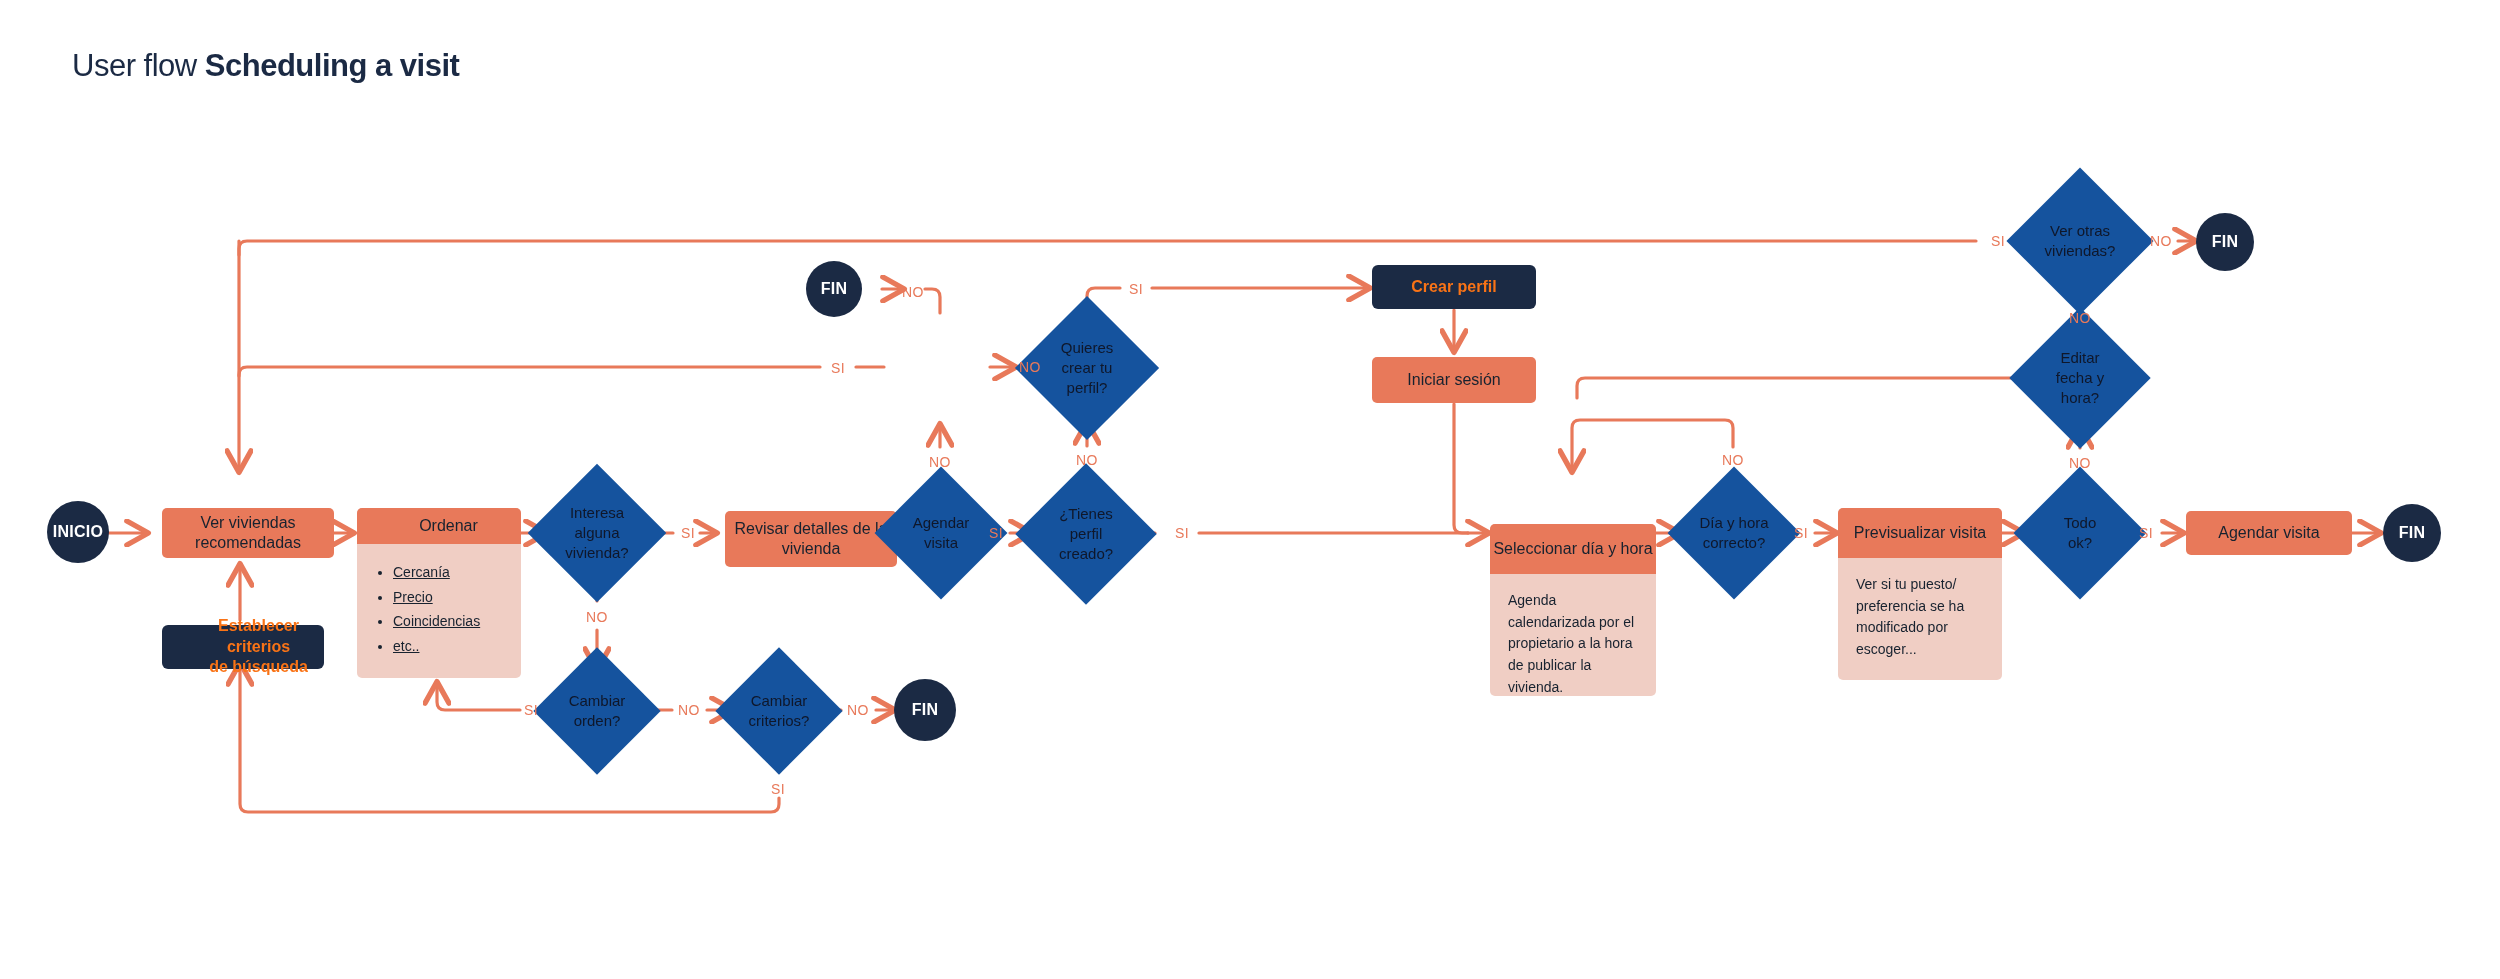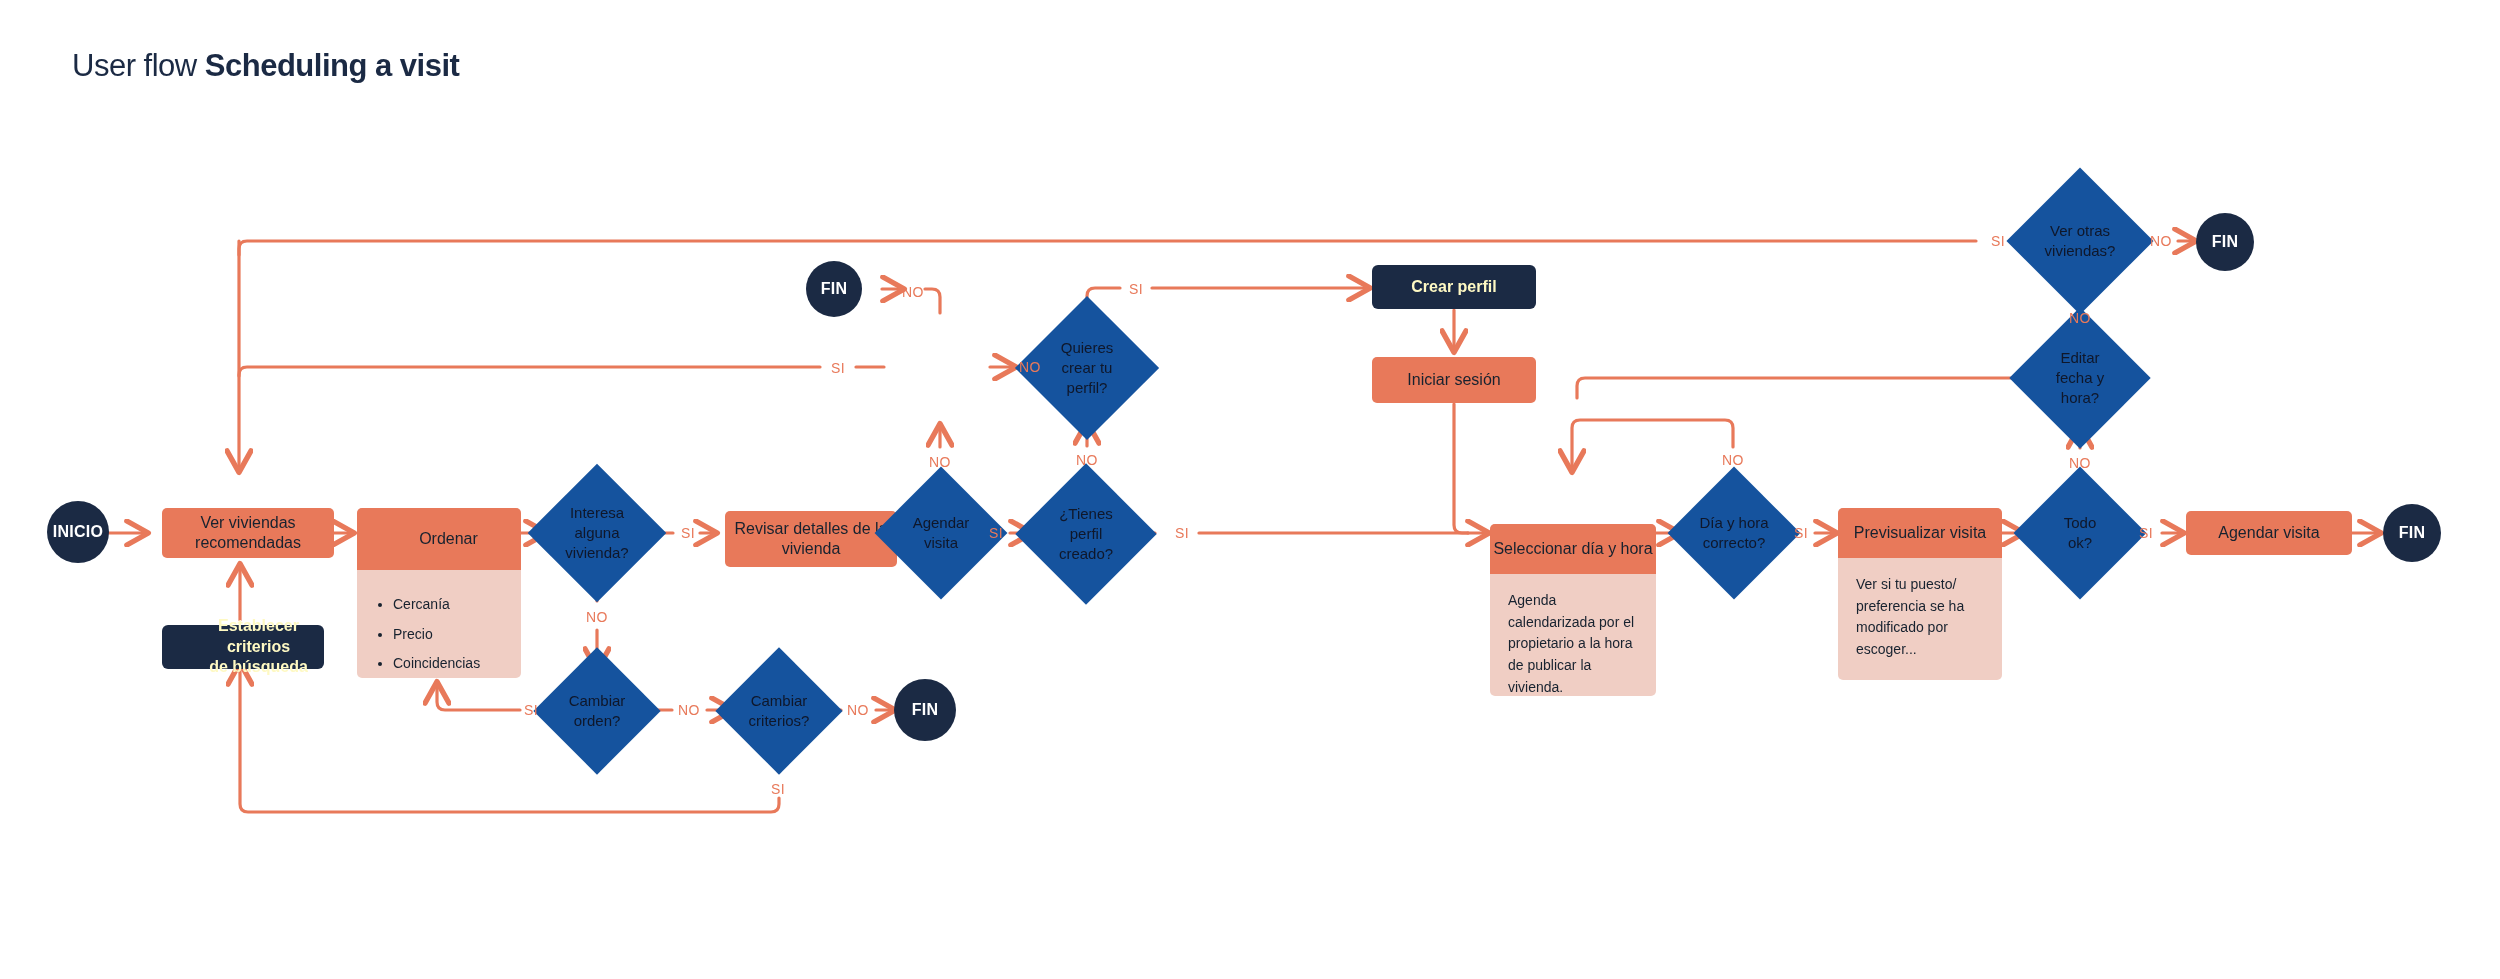--- a/index.html
+++ b/index.html
@@ -8,27 +8,27 @@
   .title{position:absolute;left:72px;top:48px;font-size:31px;letter-spacing:-0.5px;color:#1B2A44;white-space:nowrap;}
   .title .thin{font-weight:300;}
   .title .bold{font-weight:700;}
   svg#wires{position:absolute;left:0;top:0;width:2500px;height:979px;pointer-events:none;}
   .node{position:absolute;box-sizing:border-box;}
   
   .term{border-radius:50%;background:#1B2A44;color:#fff;display:flex;align-items:center;justify-content:center;font-size:16px;font-weight:700;letter-spacing:.3px;}
   
   .proc{background:#E8795A;border-radius:5px;color:#17222F;display:flex;align-items:center;justify-content:center;font-size:16px;text-align:center;line-height:1.25;}
   
-  .procdark{background:#1B2A44;border-radius:6px;color:#fef9c3;display:flex;align-items:center;justify-content:center;font-size:16px;font-weight:700;text-align:center;line-height:1.3;}
+  .procdark{background:#1B2A44;border-radius:6px;color:#f97316;display:flex;align-items:center;justify-content:center;font-size:16px;font-weight:700;text-align:center;line-height:1.3;}
   
   .panel{border-radius:5px;overflow:hidden;background:#F0CEC4;display:flex;flex-direction:column;}
   .panel .head{background:#E8795A;color:#17222F;font-size:16px;display:flex;align-items:center;justify-content:center;text-align:center;flex:none;line-height:1.25;}
   .panel .body{color:#17222F;font-size:14px;line-height:1.55;padding:16px 18px 10px 18px;}
   .panel .body ul{margin:0;padding-left:18px;}
-  .panel .body li{margin:8px 0 3px 0;}
+  .panel .body li{margin:2px 0 3px 0;text-decoration:underline;}
   
   .diamond{display:flex;align-items:center;justify-content:center;}
   .diamond .dshape{position:absolute;inset:0;background:#15539E;transform:rotate(45deg);}
   .diamond .dlabel{position:relative;color:#0f172a;font-size:15px;text-align:center;line-height:1.35;z-index:2;white-space:pre-line;}
   
   .elabel{position:absolute;color:#E8795A;font-size:14px;letter-spacing:.4px;white-space:nowrap;transform:translate(-50%,-50%);}
 </style>
 </head>
 <body>
 
@@ -144,21 +144,21 @@
   <div class="node proc" style="left:162px;top:508px;width:172px;height:50px;">
     <span>Ver viviendas recomendadas</span>
   </div>
 
   <div class="node procdark" style="left:162px;top:625px;width:162px;height:44px;white-space:pre-line;padding-left:31px;">
     <span>Establecer criterios
 de búsqueda</span>
   </div>
 
   <div class="node panel" style="left:357px;top:508px;width:164px;height:170px;">
-    <div class="head" style="height:62px;padding-left:19px;">Ordenar</div>
+    <div class="head" style="height:36px;padding-left:19px;">Ordenar</div>
     <div class="body">
       <ul>
         <li>Cercanía</li>
         <li>Precio</li>
         <li>Coincidencias</li>
         <li>etc..</li>
       </ul>
     </div>
   </div>
 

